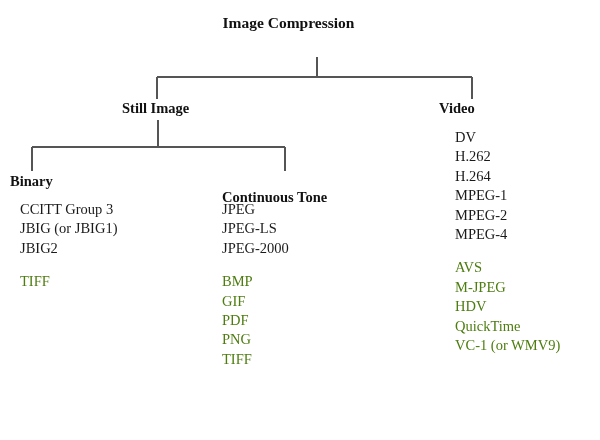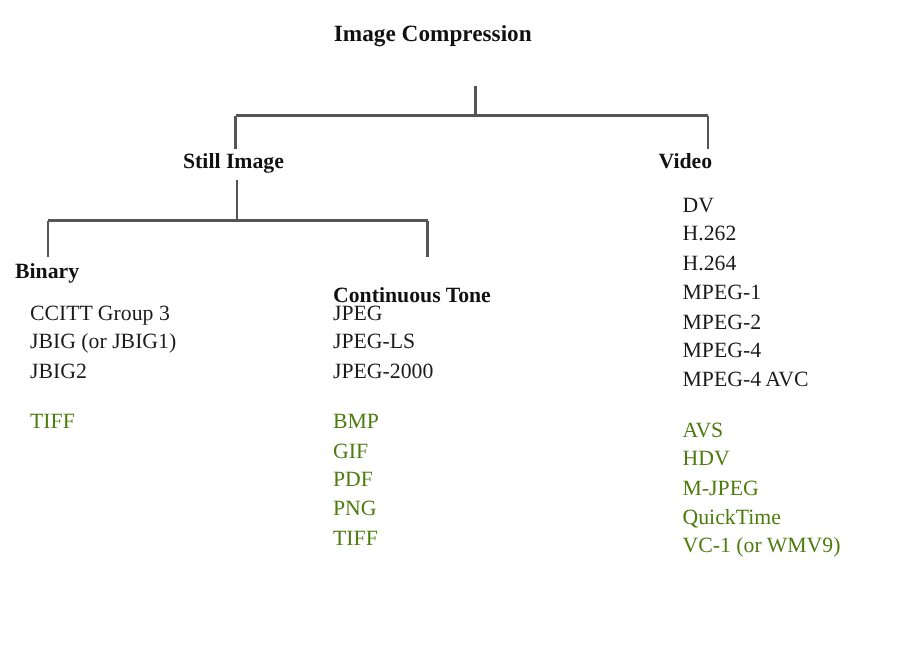--- a/index.html
+++ b/index.html
@@ -132,21 +132,20 @@
       <span class="item muted">TIFF</span>
     </div>
 
   <div class="item-list" id="list-video">
       <span class="item">DV</span>
       <span class="item">H.262</span>
       <span class="item">H.264</span>
       <span class="item">MPEG-1</span>
       <span class="item">MPEG-2</span>
       <span class="item">MPEG-4</span>
-      <span class="item">MPEG-4 AVC</span>
       <span class="item muted gap">AVS</span>
+      <span class="item muted">M-JPEG</span>
       <span class="item muted">HDV</span>
-      <span class="item muted">M-JPEG</span>
       <span class="item muted">QuickTime</span>
       <span class="item muted">VC-1 (or WMV9)</span>
     </div>
 
 </div>
 
 </body></html>

